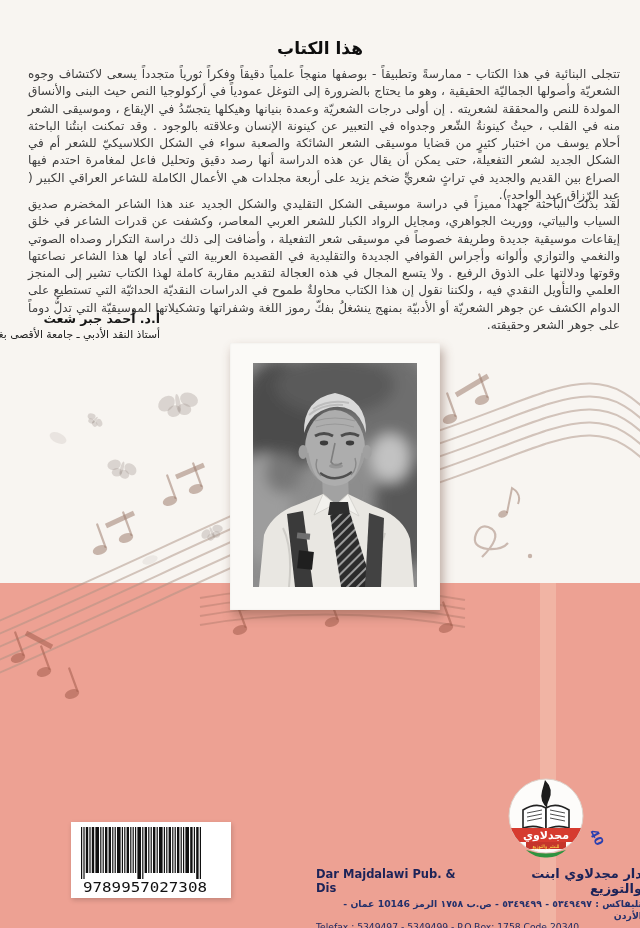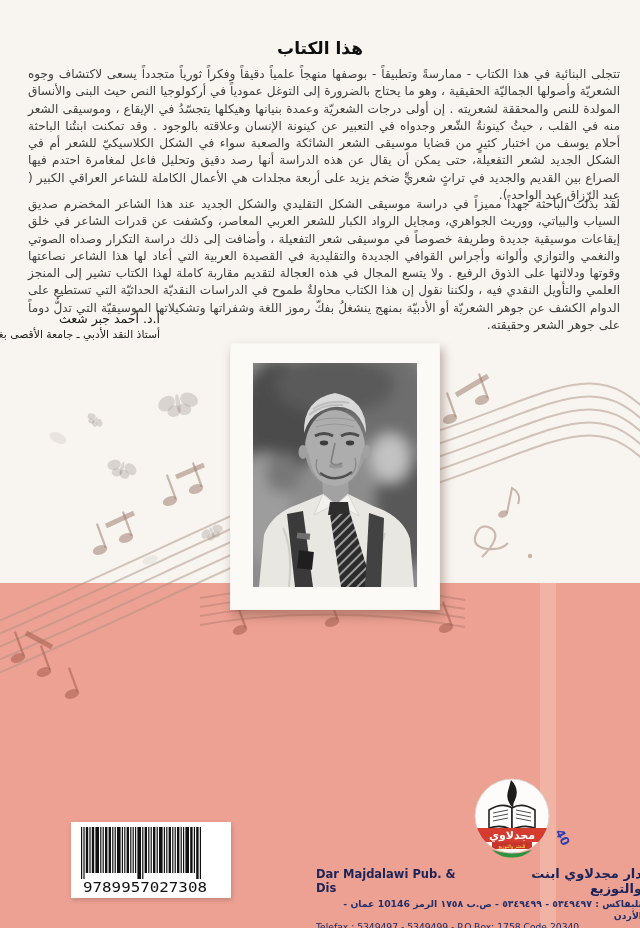--- a/index.html
+++ b/index.html
@@ -8,31 +8,31 @@
   .pink-band{position:absolute;left:0;top:583px;width:640px;height:345px;background:#eda193;}
   .streak{position:absolute;left:540px;top:583px;width:16px;height:345px;background:rgba(255,240,214,0.25);}
   .deco{position:absolute;left:0;top:0;width:640px;height:928px;pointer-events:none;}
   .book-title{position:absolute;top:38px;left:0;width:640px;text-align:center;
               font-size:17px;font-weight:bold;letter-spacing:.5px;color:#0e0e0e;}
   .para{position:absolute;left:28px;right:28px;direction:rtl;text-align:justify;
         font-size:12.1px;line-height:17.3px;color:#404040;}
   .para1{top:66px;}
   .para2{top:196px;}
   .sig{position:absolute;left:30px;top:311px;width:130px;direction:rtl;text-align:right;}
-  .sig-name{font-weight:normal;font-size:12.5px;white-space:nowrap;}
+  .sig-name{font-weight:bold;font-size:12.5px;white-space:nowrap;}
   .sig-title{font-size:10.8px;margin-top:2px;white-space:nowrap;color:#222;}
   .photo-frame{position:absolute;left:230px;top:343px;width:210px;height:267px;background:#fbfaf7;
                box-shadow:3px 6px 10px rgba(110,75,60,.45), inset 0 0 2px rgba(0,0,0,.08);}
   .photo-inner{position:absolute;left:23px;top:20px;width:164px;height:224px;overflow:hidden;background:#8d8d8d;}
   .photo-inner svg{display:block;}
   .barcode-label{position:absolute;left:71px;top:822px;width:160px;height:76px;background:#fff;
                  box-shadow:1px 2px 5px rgba(0,0,0,.18);}
   .barcode-label svg{display:block;}
   .barcode-num{font-family:"DejaVu Sans Mono",monospace;font-size:13.5px;fill:#111;}
-  .logo{position:absolute;left:462px;top:754px;width:118px;height:108px;}
+  .logo{position:absolute;left:496px;top:754px;width:118px;height:108px;}
   .pub-block{position:absolute;left:316px;right:6px;top:846px;color:#1c2358;}
   .pub-line1{display:flex;justify-content:space-between;align-items:baseline;direction:ltr;margin-top:20px;}
   .pub-name-en{font-weight:bold;font-size:11.5px;}
   .pub-name-ar{font-weight:bold;font-size:13px;direction:rtl;}
   .pub-ar{direction:rtl;text-align:right;font-size:9.3px;line-height:11.5px;margin-top:2px;font-weight:bold;color:#23306b;}
   .pub-latin{direction:ltr;text-align:left;font-size:9.2px;line-height:11px;margin-right:55px;color:#202a63;}
   .pub-web{display:flex;justify-content:space-between;direction:ltr;font-size:9.2px;line-height:11px;margin-right:55px;color:#202a63;}
 </style>
 </head>
 <body>

